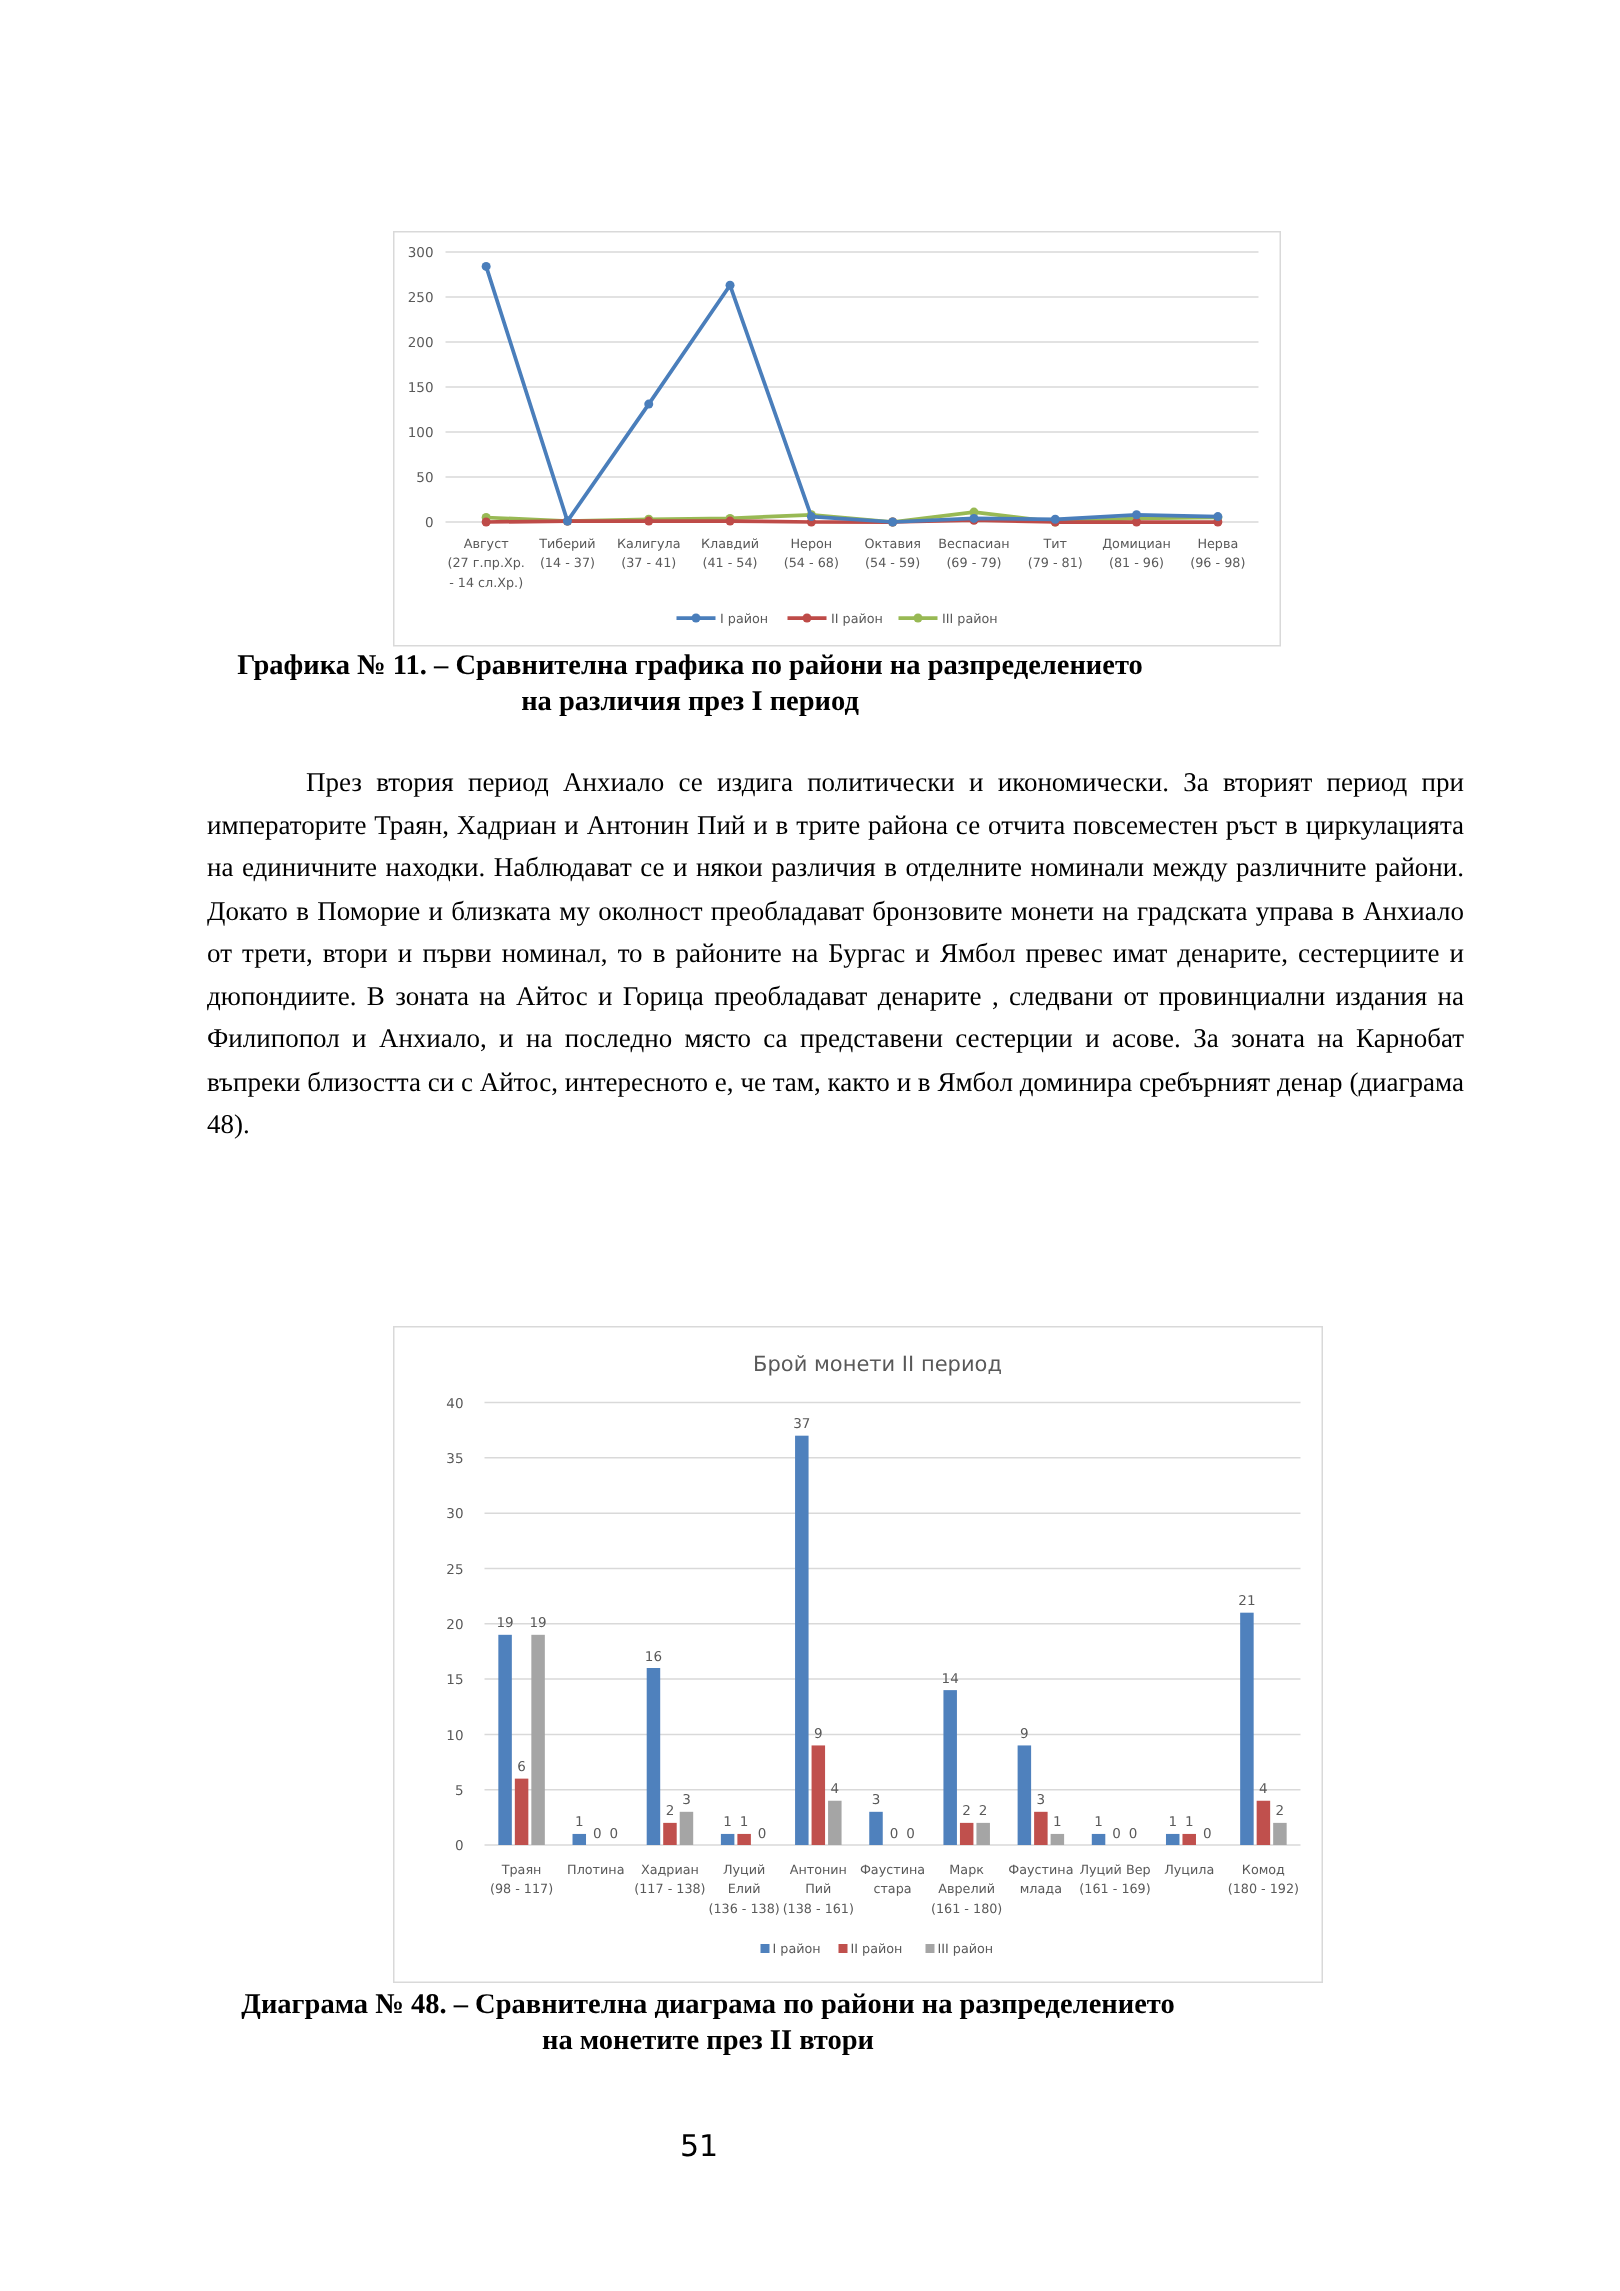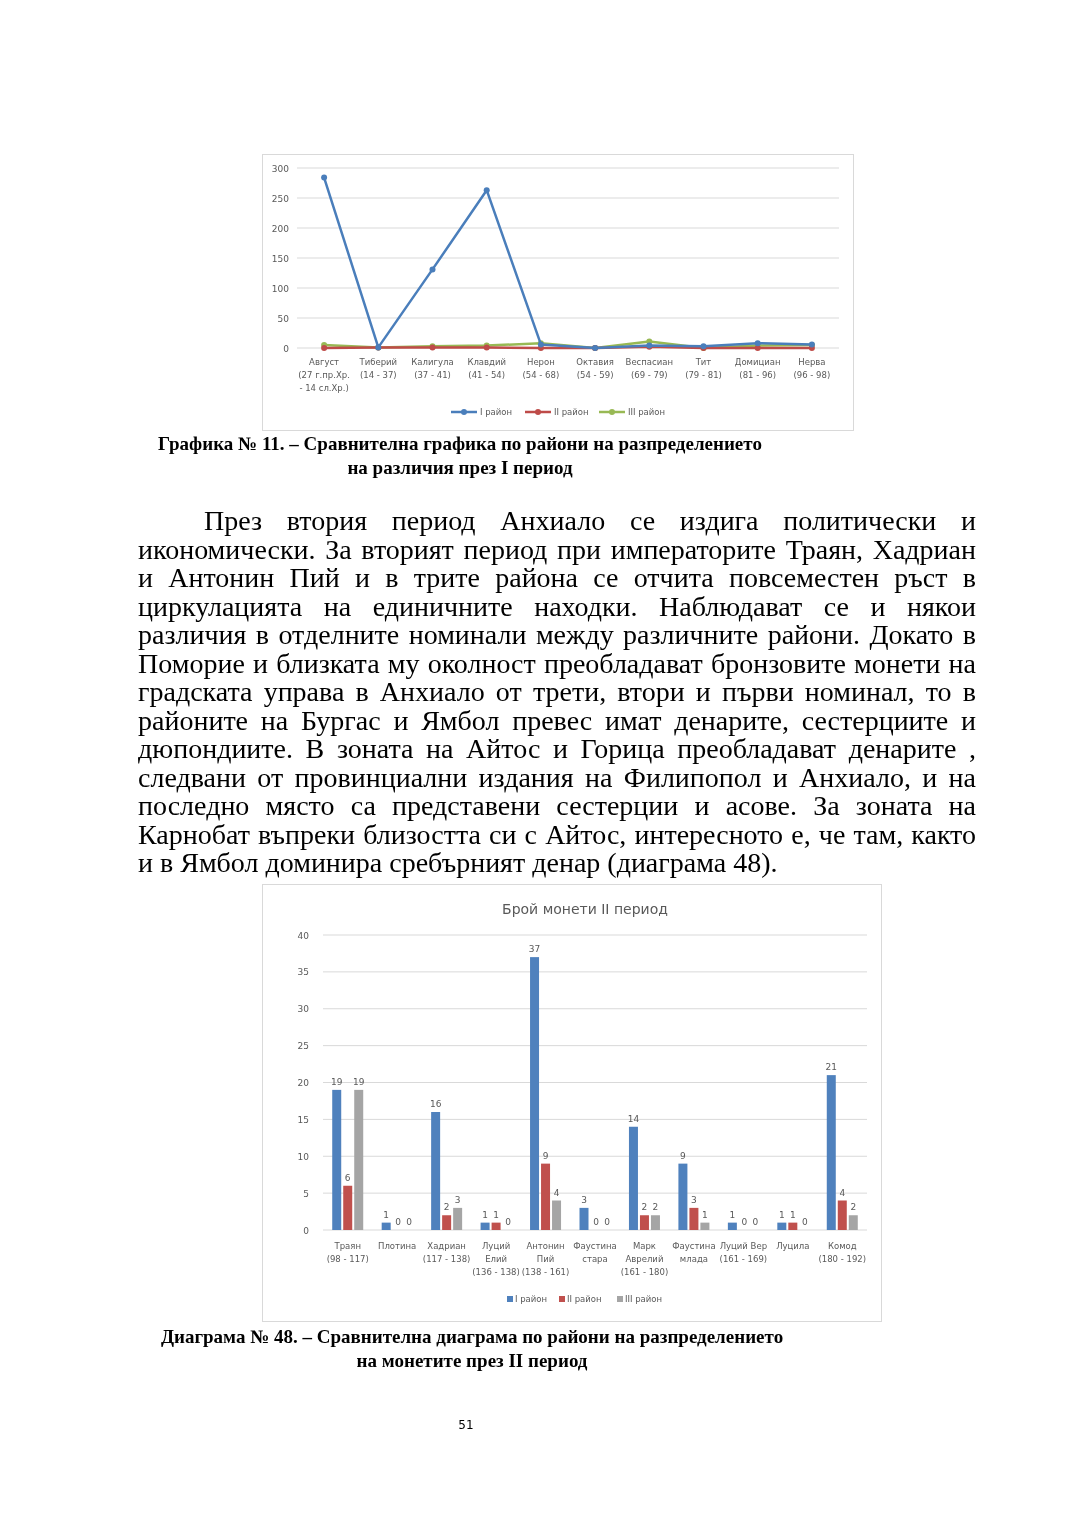--- a/index.html
+++ b/index.html
@@ -4,23 +4,23 @@
 <style>
   html, body { margin: 0; padding: 0; background: #ffffff; }
   body { width: 1080px; height: 1527px; position: relative; overflow: hidden; font-family: "Liberation Serif", serif; color: #000; }
   .chart-frame { position: absolute; border: 1px solid #d9d9d9; background: #fff; }
   .chart1 { left: 262px; top: 154px; width: 590px; height: 275px; }
   .chart2 { left: 262px; top: 884px; width: 592px; height: 436px; padding-left: 26px; }
   svg text { font-family: "DejaVu Sans", sans-serif; }
   .caption { position: absolute; left: 0; width: 920px; text-align: center; font-weight: bold; font-size: 19px; line-height: 24px; font-family: "Liberation Serif", serif; }
   .caption1 { top: 432px; }
   .caption2 { top: 1325px; padding-left: 12px; }
-  .body-text { position: absolute; left: 138px; width: 838px; top: 507px; font-size: 28px; line-height: 28.5px; text-align: justify; font-family: "Liberation Serif", serif; }
+  .body-text { position: absolute; left: 138px; width: 838px; top: 507px; font-size: 18px; line-height: 28.5px; text-align: justify; font-family: "Liberation Serif", serif; }
   .body-text p { margin: 0; text-indent: 66px; }
-  .page-number { position: absolute; left: 0; width: 932px; top: 1418px; text-align: center; font-family: "DejaVu Sans", sans-serif; font-size: 12px; }
+  .page-number { position: absolute; left: 0; width: 932px; top: 1418px; text-align: center; font-family: "DejaVu Sans", sans-serif; font-size: 20px; }
 </style>
 </head>
 <body>
 
 <div class="chart-frame chart1">
   <svg id="chart1-svg" width="590" height="275" viewBox="0 0 590 275">
       <line x1="34" x2="576" y1="193" y2="193" stroke="#d9d9d9" stroke-width="1"></line>
       <text x="26" y="196.5" text-anchor="end" font-size="9" fill="#595959">0</text>
       <line x1="34" x2="576" y1="163" y2="163" stroke="#d9d9d9" stroke-width="1"></line>
       <text x="26" y="166.5" text-anchor="end" font-size="9" fill="#595959">50</text>
@@ -215,16 +215,16 @@
       <text x="226" y="417" font-size="8.5" fill="#595959">I район</text>
       <rect x="270" y="411" width="6" height="6" fill="#c0504d"></rect>
       <text x="278" y="417" font-size="8.5" fill="#595959">II район</text>
       <rect x="328" y="411" width="6" height="6" fill="#a5a5a5"></rect>
       <text x="336" y="417" font-size="8.5" fill="#595959">III район</text>
     </svg>
 </div>
 
 <div class="caption caption2">
   <div>Диаграма № 48. – Сравнителна диаграма по райони на разпределението</div>
-  <div>на монетите през II период</div>
+  <div>на монетите през II втори</div>
 </div>
 
 <div class="page-number">51</div>
 
 </body></html>

